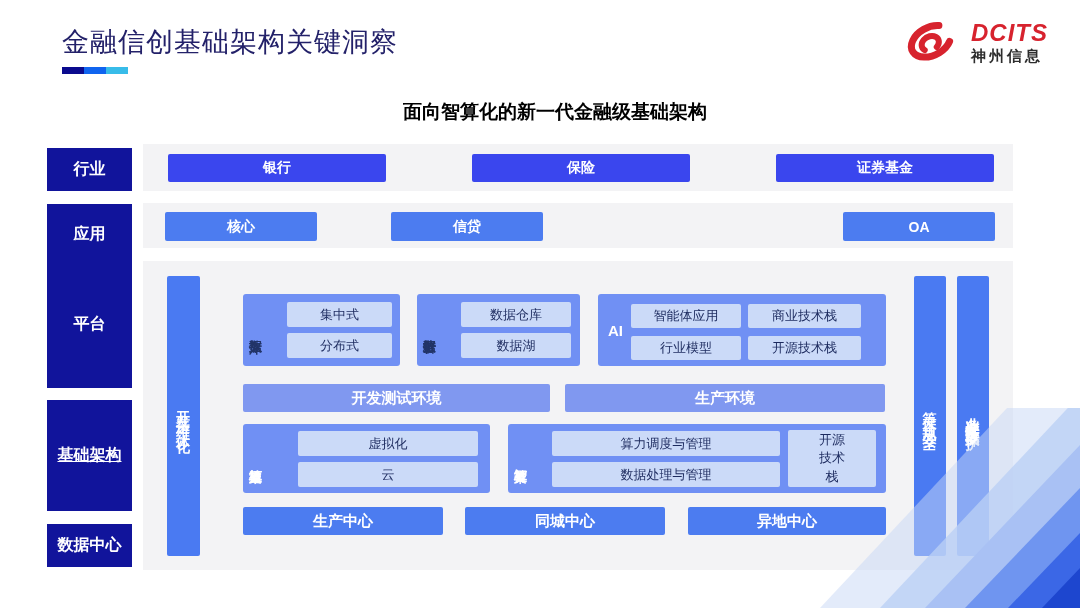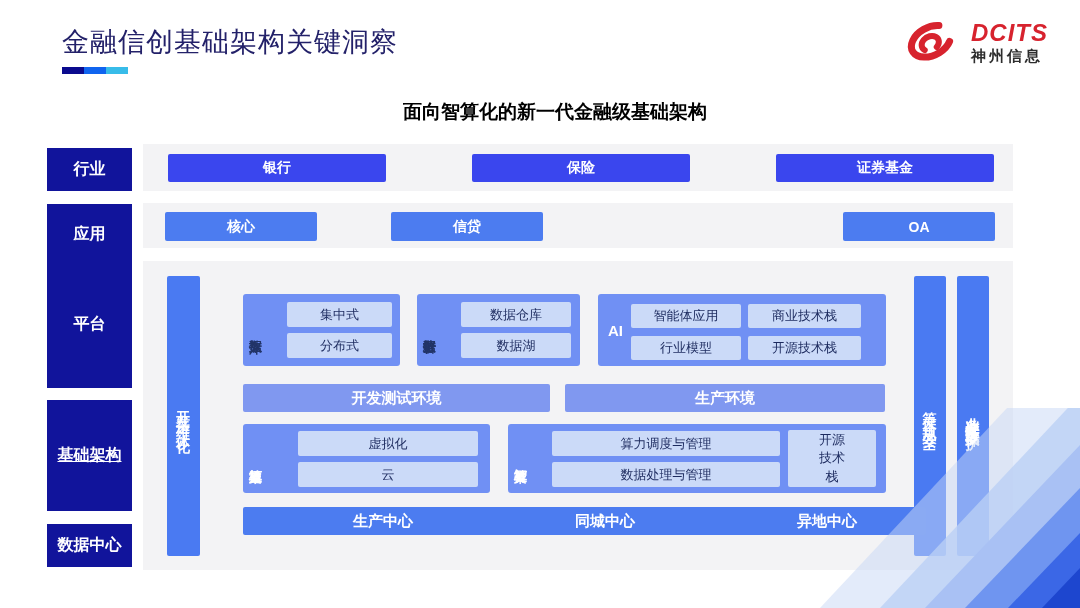--- a/index.html
+++ b/index.html
@@ -56,21 +56,21 @@
             color:#fff;font-size:15px;font-weight:bold;}
   .lbox{position:absolute;background:#cbdaf8;border-radius:2px;color:#1c2a5e;font-size:13px;
         font-weight:500;display:flex;align-items:center;justify-content:center;text-align:center;}
   .env{position:absolute;top:123px;height:28px;background:#8098f0;border-radius:2px;color:#fff;
        font-weight:bold;font-size:15px;display:flex;align-items:center;justify-content:center;}
   .env-dev{left:100px;width:307px;}
   .env-prod{left:422px;width:320px;}
   .g-gen{left:100px;top:163px;width:247px;height:69px;}
   .g-int{left:365px;top:163px;width:378px;height:69px;}
   .center-btn{position:absolute;top:246px;height:28px;background:#4c7cf0;border-radius:2px;color:#fff;
-              font-weight:bold;font-size:15px;display:flex;align-items:center;justify-content:center;padding-left:40px;}
+              font-weight:bold;font-size:15px;display:flex;align-items:center;justify-content:center;}
   .c1{left:100px;width:200px;}
   .c2{left:322px;width:200px;}
   .c3{left:545px;width:198px;}
   .train span{display:block;width:2.3em;line-height:1.4;}
   
   .corner{position:absolute;right:0;bottom:0;width:260px;height:200px;pointer-events:none;}
 </style>
 </head>
 <body>
 

